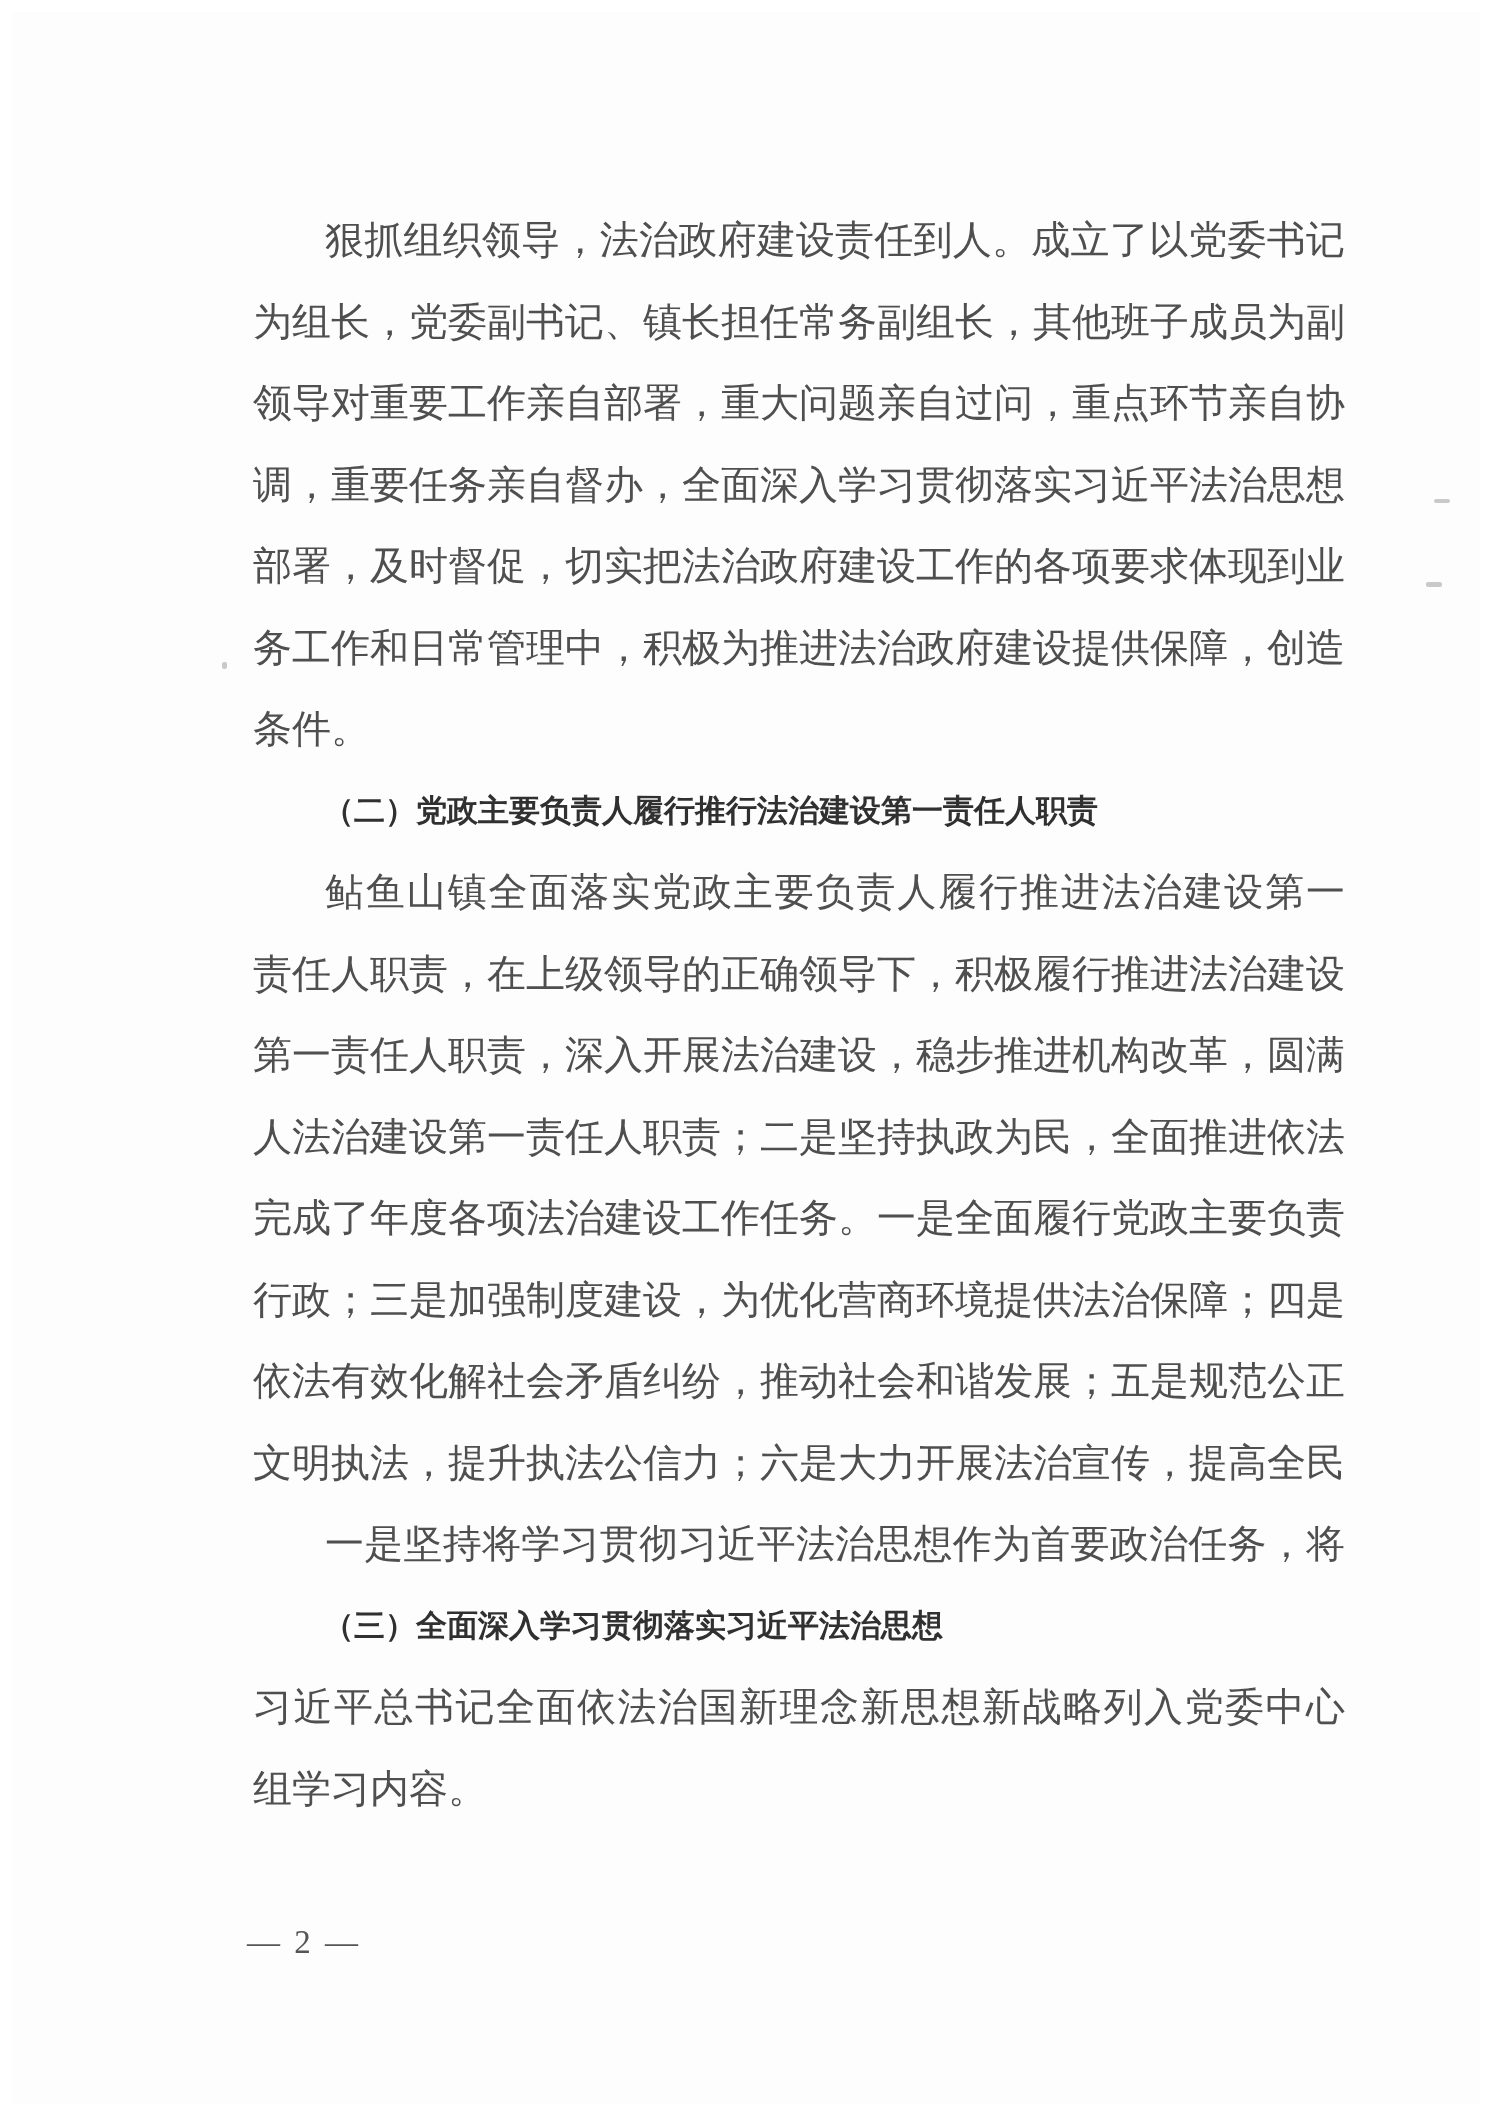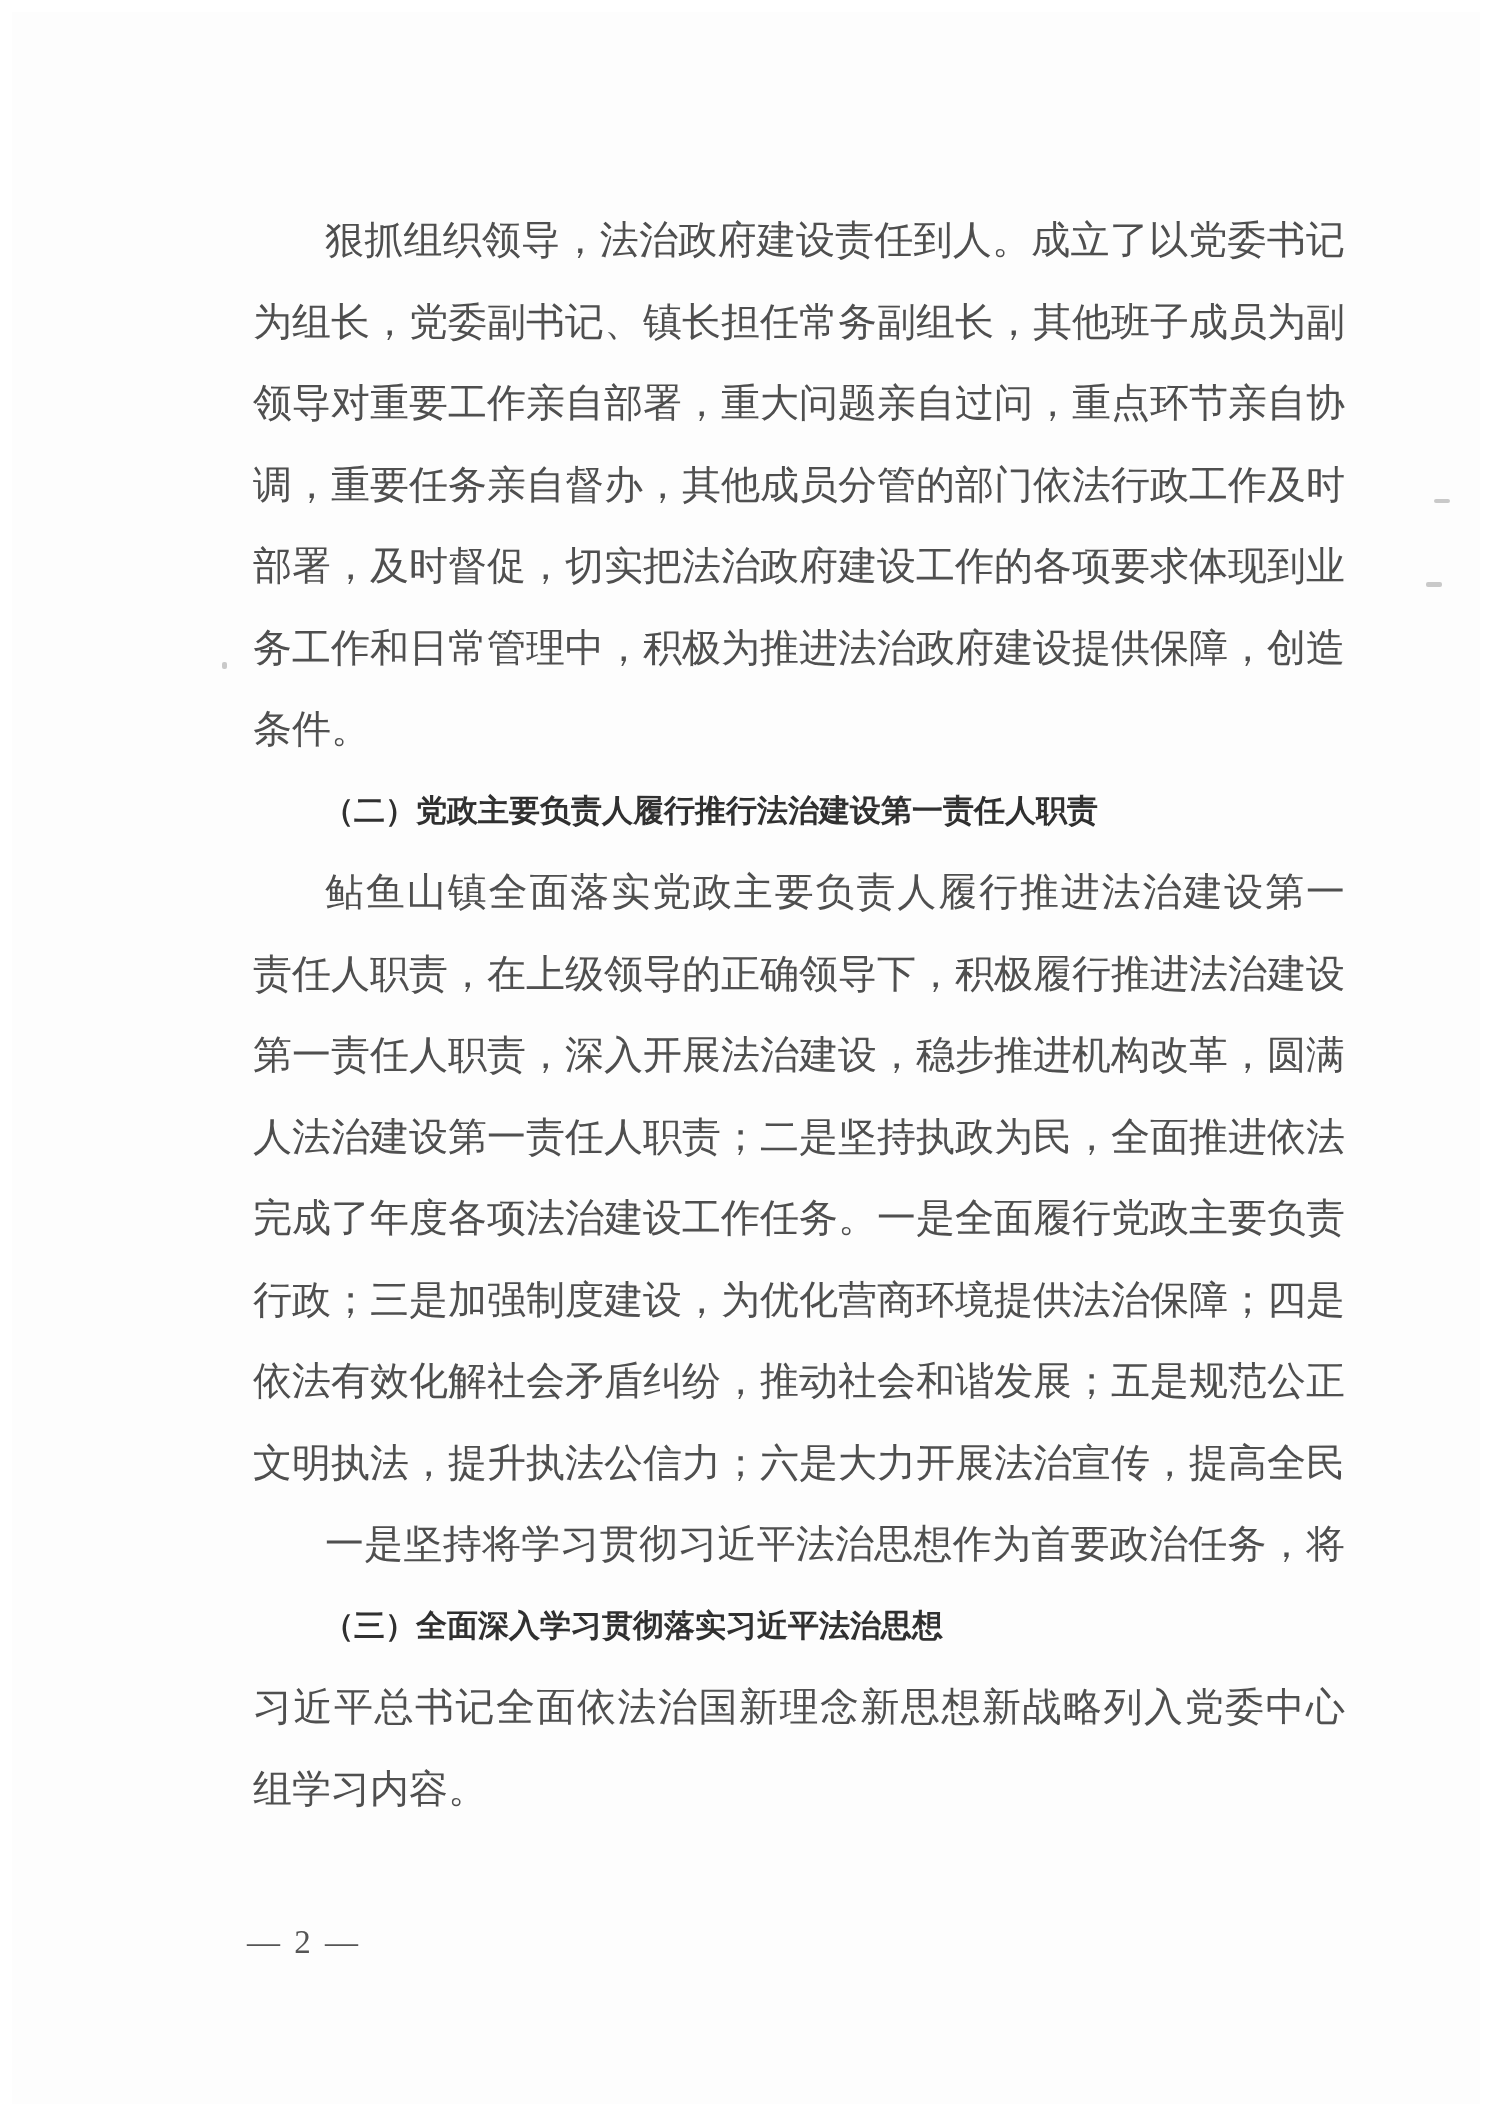--- a/index.html
+++ b/index.html
@@ -69,21 +69,21 @@
 </style>
 </head>
 <body>
 
 <div class="page">
 
   <div class="textblock">
     <div class="line first">狠抓组织领导，法治政府建设责任到人。成立了以党委书记</div>
     <div class="line">为组长，党委副书记、镇长担任常务副组长，其他班子成员为副</div>
     <div class="line">领导对重要工作亲自部署，重大问题亲自过问，重点环节亲自协</div>
-    <div class="line">调，重要任务亲自督办，其他成员分管的部门依法行政工作及时</div>
+    <div class="line">调，重要任务亲自督办，全面深入学习贯彻落实习近平法治思想</div>
     <div class="line">部署，及时督促，切实把法治政府建设工作的各项要求体现到业</div>
     <div class="line">务工作和日常管理中，积极为推进法治政府建设提供保障，创造</div>
     <div class="line short">条件。</div>
     <div class="line heading">（二）党政主要负责人履行推行法治建设第一责任人职责</div>
     <div class="line first">鲇鱼山镇全面落实党政主要负责人履行推进法治建设第一</div>
     <div class="line">责任人职责，在上级领导的正确领导下，积极履行推进法治建设</div>
     <div class="line">第一责任人职责，深入开展法治建设，稳步推进机构改革，圆满</div>
     <div class="line">人法治建设第一责任人职责；二是坚持执政为民，全面推进依法</div>
     <div class="line">完成了年度各项法治建设工作任务。一是全面履行党政主要负责</div>
     <div class="line">行政；三是加强制度建设，为优化营商环境提供法治保障；四是</div>

